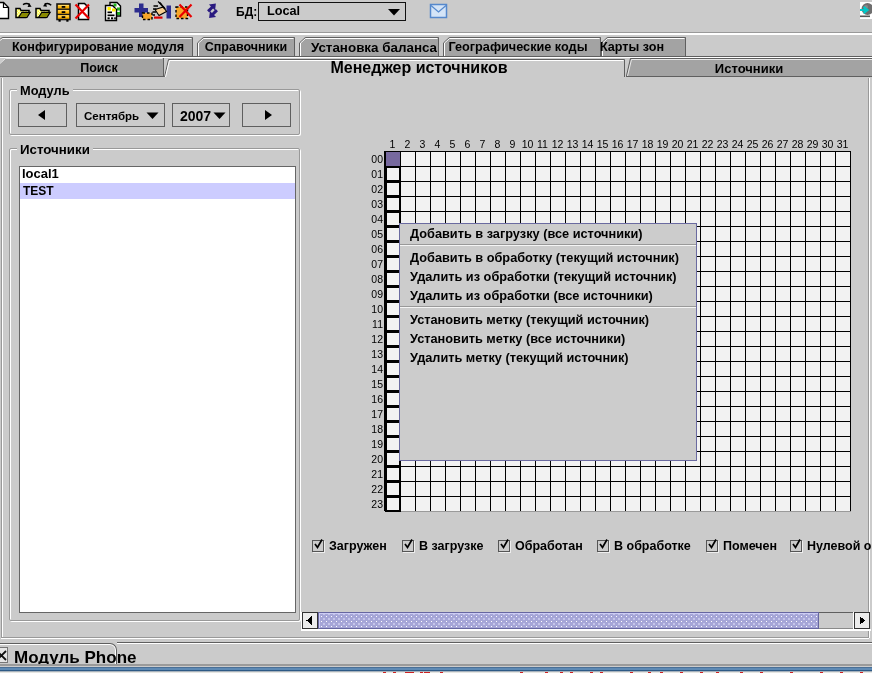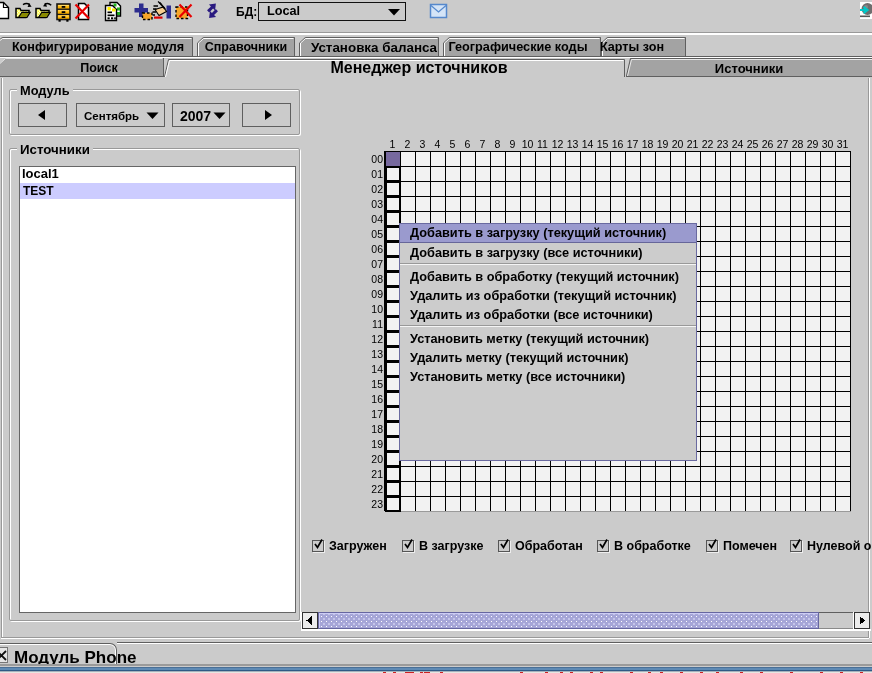--- a/index.html
+++ b/index.html
@@ -320,34 +320,33 @@
 <text x="383" y="417.5" font-size="10.5" text-anchor="end" fill="#000">17</text>
 <text x="383" y="432.5" font-size="10.5" text-anchor="end" fill="#000">18</text>
 <text x="383" y="447.5" font-size="10.5" text-anchor="end" fill="#000">19</text>
 <text x="383" y="462.5" font-size="10.5" text-anchor="end" fill="#000">20</text>
 <text x="383" y="477.5" font-size="10.5" text-anchor="end" fill="#000">21</text>
 <text x="383" y="492.5" font-size="10.5" text-anchor="end" fill="#000">22</text>
 <text x="383" y="507.5" font-size="10.5" text-anchor="end" fill="#000">23</text>
 </svg>
 
 <div class="abs" style="left:399px;top:223px;width:298px;height:238px;background:#cccccc;border:1px solid #6a6aa0;">
-<div class="mi sel">Добавить в загрузку (текущий источник)</div>
 <div class="mi">Добавить в загрузку (все источники)</div>
 <div class="msep">
       <div></div>
     </div>
 <div class="mi">Добавить в обработку (текущий источник)</div>
 <div class="mi">Удалить из обработки (текущий источник)</div>
 <div class="mi">Удалить из обработки (все источники)</div>
 <div class="msep">
       <div></div>
     </div>
 <div class="mi">Установить метку (текущий источник)</div>
+<div class="mi">Установить метку (все источники)</div>
 <div class="mi">Удалить метку (текущий источник)</div>
-<div class="mi">Установить метку (все источники)</div>
 </div>
 
 <div class="cb" style="left:312px">
     <span class="cbx">
       <svg width="11" height="12" viewBox="0 0 11 12">
         <path d="M2 5 L4.5 8.5 L9 0.5" stroke="#000" stroke-width="1.7" fill="none"></path>
       </svg>
     </span>
     <span class="cbl">Загружен</span>
   </div>

